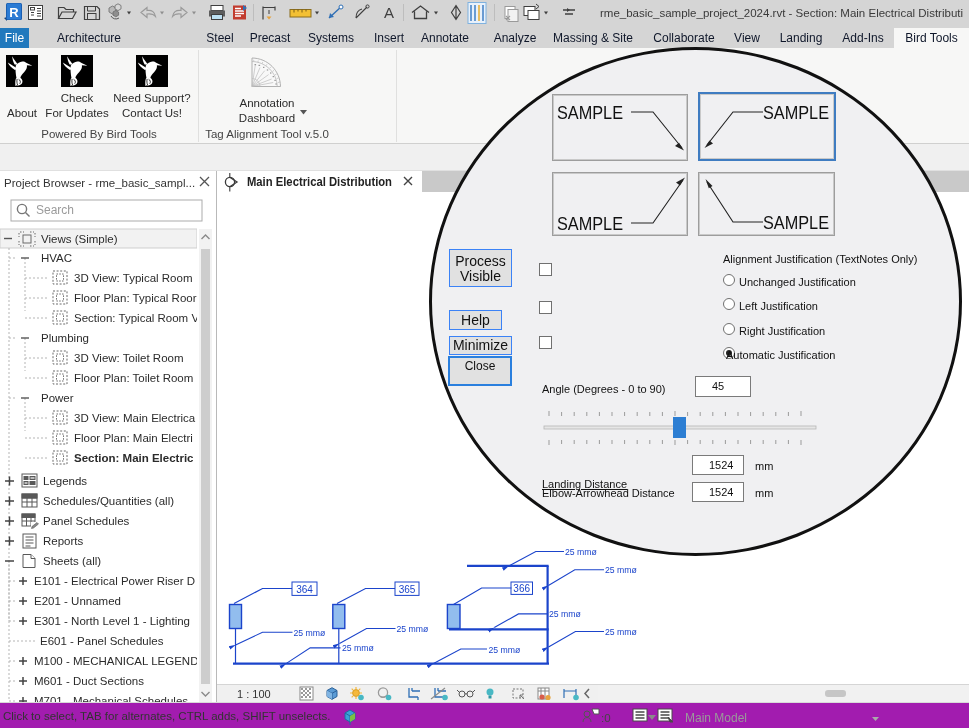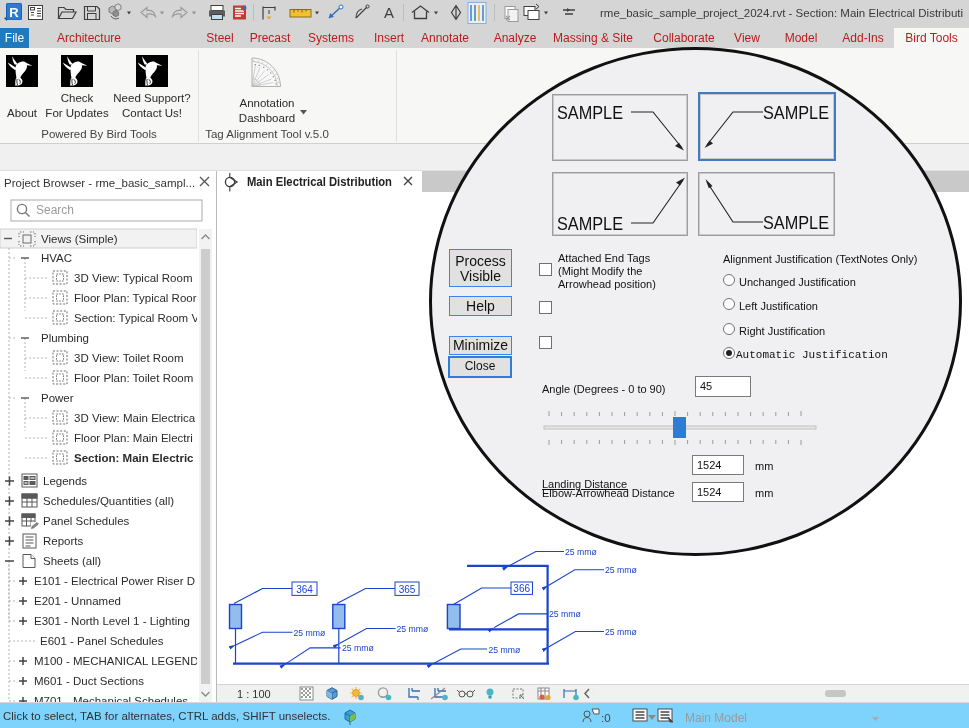--- a/index.html
+++ b/index.html
@@ -1,35 +1,35 @@
 <!DOCTYPE html>
 <html><head>
 <meta charset="utf-8">
 <style>
   * { margin:0; padding:0; box-sizing:border-box; }
   html,body { width:969px; height:728px; overflow:hidden; }
   body { font-family:"Liberation Sans", sans-serif; position:relative; background:#fff; }
   .abs { position:absolute; }
   #titlebar { left:0; top:0; width:969px; height:28px; background:#d5d5d5; }
   #tabrow { left:0; top:28px; width:969px; height:20px; background:#d5d5d5; }
-  .rtab { position:absolute; top:0; height:20px; line-height:20px; font-size:12px; color:#b91c1c; text-align:center; }
+  .rtab { position:absolute; top:0; height:20px; line-height:20px; font-size:12px; color:#0f172a; text-align:center; }
   #ribbon { left:0; top:48px; width:969px; height:96px; background:#f7f7f6; border-bottom:1px solid #d0d0cf; }
   #optbar { left:0; top:144px; width:969px; height:27px; background:#f0f0f0; border-bottom:1px solid #e0e0e0; }
   #browser { left:0; top:171px; width:217px; height:532px; background:#fff; border-right:1px solid #b9b9b9; }
   #viewtabs { left:217px; top:171px; width:752px; height:21px; background:#c9c9c9; }
   #canvas { left:217px; top:192px; width:752px; height:492px; background:#fff; }
   #vcbar { left:217px; top:684px; width:752px; height:18px; background:#f0f0f0; border-top:1px solid #d5d5d5; }
-  #statusbar { left:0; top:702px; width:969px; height:26px; background:#7dd3fc; border-top:1px solid #d9d9d9; }
+  #statusbar { left:0; top:702px; width:969px; height:26px; background:#a21caf; border-top:1px solid #d9d9d9; }
   #circle { left:429px; top:47px; width:533px; height:509px; background:#f0f0f2; border:3px solid #111; border-radius:50%; z-index:50; }
   .dtext { font-size:11px; color:#111; }
   .samplebox { position:absolute; background:#f0f0f2; border:1px solid #9d9d9d; box-shadow:0 0 0 1px #c9c9c9 inset; }
   .btn { position:absolute; background:#e1e1e1; border:1px solid #3b82f6; font-size:14px; color:#111; text-align:center; }
   .cb { position:absolute; width:13px; height:13px; background:#fff; border:1px solid #707070; }
   .radio { position:absolute; width:12px; height:12px; background:#fff; border:1px solid #707070; border-radius:50%; }
-  .inp { position:absolute; background:#fff; border:1px solid #7a7a7a; font-size:11px; color:#111; padding-left:4px; }
+  .inp { position:absolute; background:#fff; border:1px solid #7a7a7a; font-size:11px; color:#111; padding-left:16px; }
 </style>
 </head>
 <body>
 <div class="abs" id="titlebar">
 <svg width="969" height="28">
 
   <path d="M4 18 L7 21 L7 17 Z" fill="#14437c"></path>
   <rect x="6" y="3" width="16" height="17" rx="1.5" fill="#1858a8"></rect>
   <rect x="6.8" y="3.6" width="14.4" height="15.8" rx="1.2" fill="#2b7bd4"></rect>
   <text x="14" y="17" font-size="13" font-weight="bold" fill="#fff" text-anchor="middle">R</text>
@@ -130,21 +130,21 @@
   <div class="rtab" style="left:133px;width:62px;margin-top:44px;">Structure</div>
   <div class="rtab" style="left:199px;width:42px;">Steel</div>
   <div class="rtab" style="left:243px;width:54px;">Precast</div>
   <div class="rtab" style="left:302px;width:58px;">Systems</div>
   <div class="rtab" style="left:364px;width:50px;">Insert</div>
   <div class="rtab" style="left:413px;width:64px;">Annotate</div>
   <div class="rtab" style="left:486px;width:58px;">Analyze</div>
   <div class="rtab" style="left:548px;width:90px;">Massing &amp; Site</div>
   <div class="rtab" style="left:645px;width:78px;">Collaborate</div>
   <div class="rtab" style="left:727px;width:40px;">View</div>
-  <div class="rtab" style="left:772px;width:58px;">Model</div>
+  <div class="rtab" style="left:772px;width:58px;">Landing</div>
   <div class="rtab" style="left:834px;width:58px;">Add-Ins</div>
   <div class="rtab" style="left:894px;width:75px;background:#f7f7f6;">Bird Tools</div>
 </div>
 <div class="abs" id="ribbon">
 <svg width="969" height="96">
 
   <g id="bird">
     <rect x="6" y="7" width="32" height="32" fill="#000"></rect>
     <g transform="translate(6,7)">
       <path d="M6.2 1.2 C8 4.5,10.5 8,12.5 9.8 L8.6 9.6 C7.2 6.8,6.3 4,6.2 1.2 Z" fill="#fff"></path>
@@ -489,39 +489,38 @@
   </div>
   <div class="samplebox" style="left:266px;top:122px;width:137px;height:64px;">
     <svg width="135" height="62">
       <text x="64" y="56" font-size="19" fill="#111" font-family="Liberation Sans, sans-serif" textLength="66" lengthAdjust="spacingAndGlyphs">SAMPLE</text>
       <path d="M64 49 H34 L8 9" fill="none" stroke="#222" stroke-width="1.1"></path>
       <path d="M6.5 6 L13.5 13 L9.8 15.3 Z" fill="#222"></path>
     </svg>
   </div>
 
   <div class="btn" style="left:17px;top:199px;width:63px;height:38px;padding-top:4px;line-height:15px;">Process<br>Visible</div>
-  <div class="btn" style="left:17px;top:246px;width:63px;height:20px;line-height:18px;">Help</div>
+  <div class="btn" style="left:17px;top:260px;width:53px;height:20px;line-height:18px;">Help</div>
   <div class="btn" style="left:17px;top:278px;width:63px;height:19px;line-height:17px;margin-top:8px;">Minimize</div>
-  <div class="btn" style="left:16px;top:306px;width:64px;height:22px;line-height:17px;border:2px solid #2a7fde;font-size:12px;">Close</div>
+  <div class="btn" style="left:16px;top:306px;width:64px;height:30px;line-height:17px;border:2px solid #2a7fde;font-size:12px;">Close</div>
 
   <div class="cb" style="left:107px;top:213px;"></div>
   <div class="cb" style="left:107px;top:251px;"></div>
   <div class="cb" style="left:107px;top:286px;"></div>
-  <div class="dtext abs" style="left:126px;top:202px;line-height:13px;">Attached End Tags<br>(Might Modify the<br>Arrowhead position)</div>
 
   <div class="dtext abs" style="left:291px;top:203px;">Alignment Justification (TextNotes Only)</div>
   <div class="radio" style="left:291px;top:224px;"></div>
   <div class="radio" style="left:291px;top:248px;"></div>
   <div class="radio" style="left:291px;top:273px;"></div>
   <div class="radio" style="left:291px;top:297px;"></div>
   <div class="abs" style="left:294px;top:300px;width:6px;height:6px;border-radius:50%;background:#222;"></div>
   <div class="dtext abs" style="left:307px;top:226px;">Unchanged Justification</div>
   <div class="dtext abs" style="left:307px;top:250px;">Left Justification</div>
   <div class="dtext abs" style="left:307px;top:275px;">Right Justification</div>
-  <div class="dtext abs" style="left:304px;top:299px;font-family:Liberation Mono, monospace;">Automatic Justification</div>
+  <div class="dtext abs" style="left:294px;top:299px;">Automatic Justification</div>
 
   <div class="dtext abs" style="left:110px;top:333px;">Angle (Degrees - 0 to 90)</div>
   <div class="inp" style="left:263px;top:326px;width:56px;height:21px;line-height:19px;">45</div>
 
   <svg class="abs" style="left:110px;top:358px;" width="290" height="40">
     <g stroke="#9b9b9b" stroke-width="1">
       <path d="M7 3 v5 M19.6 4 v4 M32.2 4 v4 M44.8 4 v4 M57.4 4 v4 M70 4 v4 M82.6 4 v4 M95.2 4 v4 M107.8 4 v4 M120.4 4 v4 M133 3 v5 M145.6 4 v4 M158.2 4 v4 M170.8 4 v4 M183.4 4 v4 M196 4 v4 M208.6 4 v4 M221.2 4 v4 M233.8 4 v4 M246.4 4 v4 M259 3 v5"></path>
       <path d="M7 32 v5 M19.6 32 v4 M32.2 32 v4 M44.8 32 v4 M57.4 32 v4 M70 32 v4 M82.6 32 v4 M95.2 32 v4 M107.8 32 v4 M120.4 32 v4 M133 32 v5 M145.6 32 v4 M158.2 32 v4 M170.8 32 v4 M183.4 32 v4 M196 32 v4 M208.6 32 v4 M221.2 32 v4 M233.8 32 v4 M246.4 32 v4 M259 32 v5"></path>
     </g>
     <rect x="2" y="18" width="272" height="3" fill="#e6e6e6" stroke="#b6b6b6" stroke-width="0.8"></rect>

